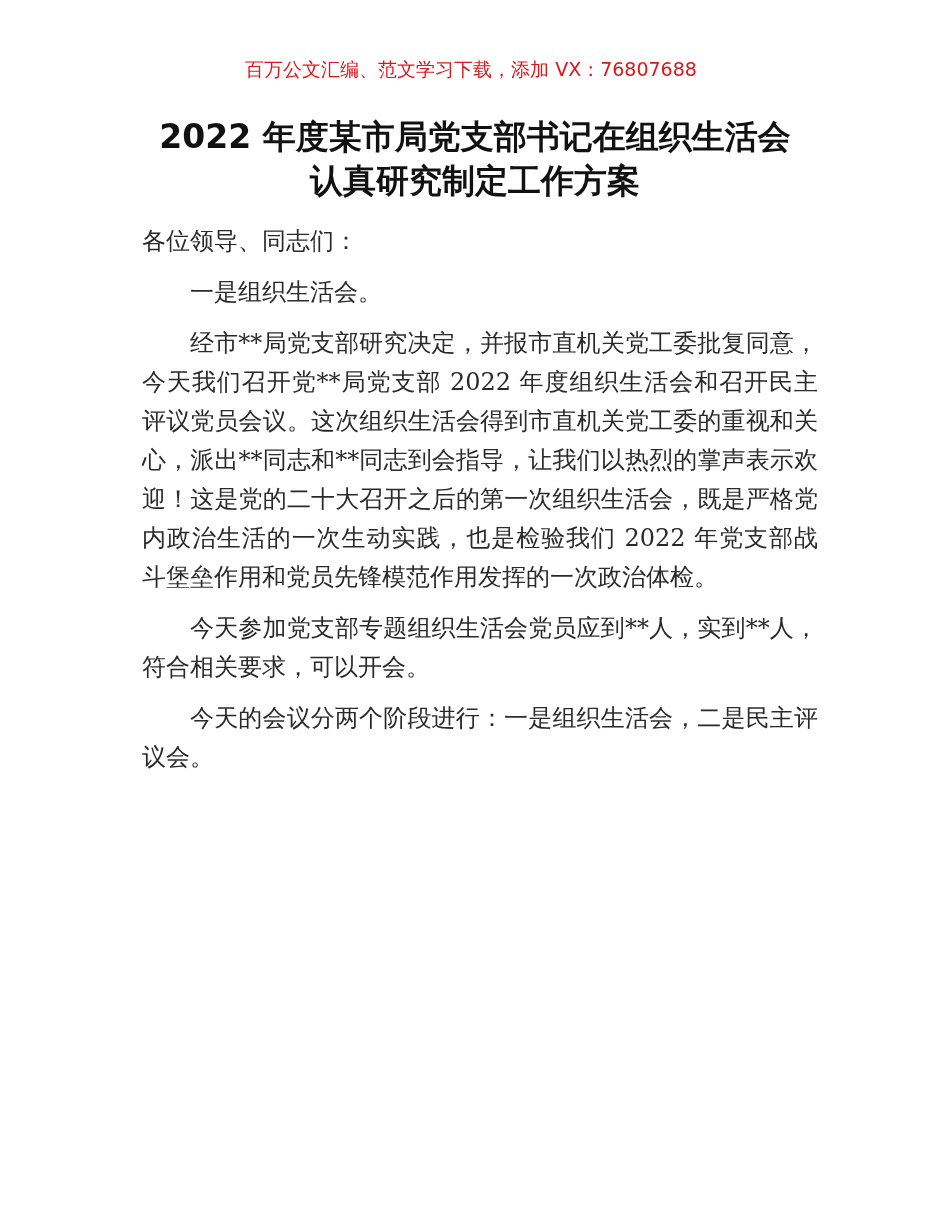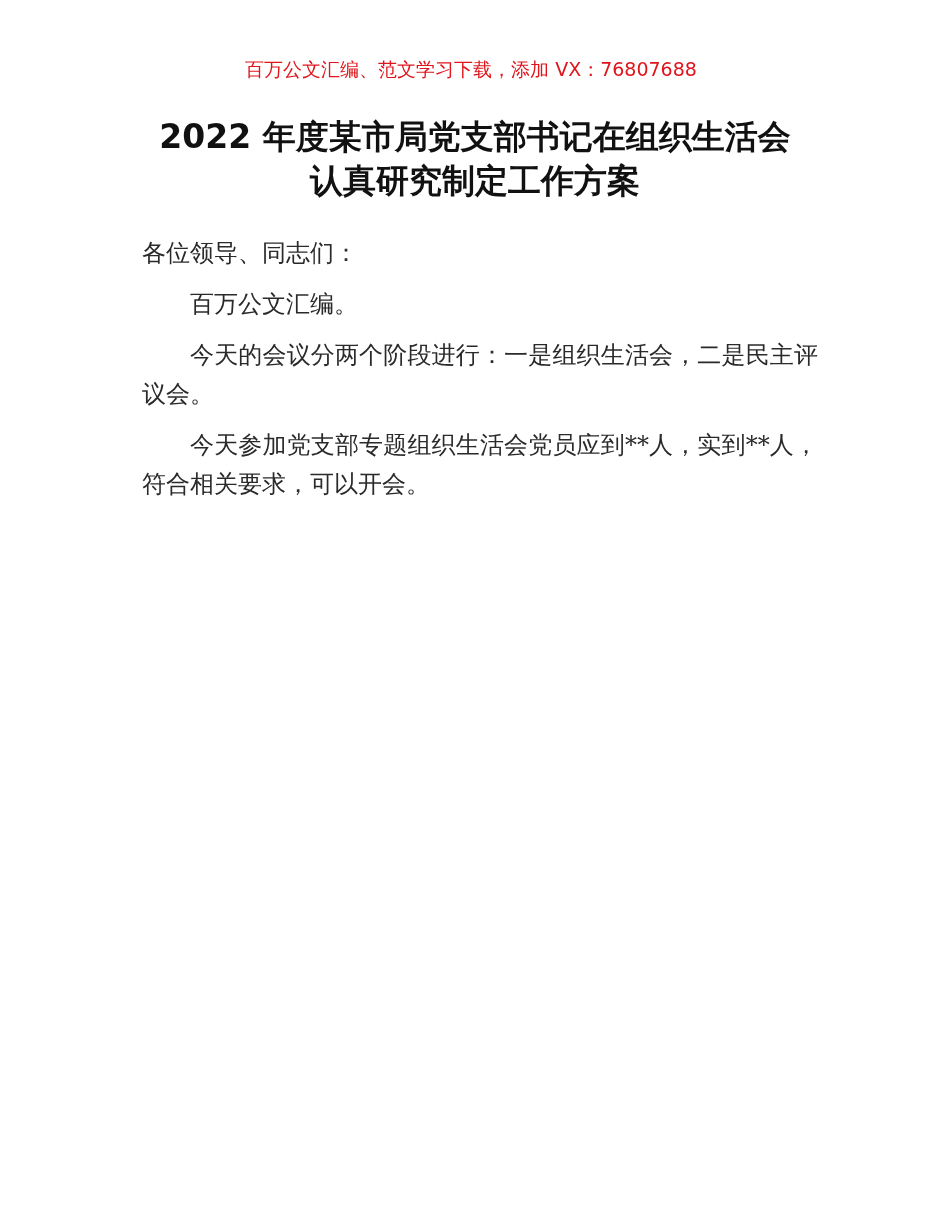--- a/index.html
+++ b/index.html
@@ -51,21 +51,20 @@
   }
   .body {
     position: absolute;
     left: 142px;
     top: 222px;
     width: 676px;
     font-size: 24px;
     line-height: 39px;
     color: #2a2a2a;
     text-align: justify;
-    margin-top: 12px;
   }
   .body p {
     margin: 0 0 12px 0;
     text-indent: 0;
   }
   .body p.indent {
     text-indent: 2em;
   }
   .body p.salutation {
     margin-bottom: 12px;
@@ -78,18 +77,19 @@
 
   <div class="watermark">百万公文汇编、范文学习下载，添加 VX：76807688</div>
 
   <h1 class="title" style="margin:0;">
     <span class="line">2022 年度某市局党支部书记在组织生活会</span>
     <span class="line">认真研究制定工作方案</span>
   </h1>
 
   <div class="body">
     <p class="salutation">各位领导、同志们：</p>
-    <p class="indent">百万公文汇编。</p>
+    <p class="indent">一是组织生活会。</p>
+    <p class="indent">经市**局党支部研究决定，并报市直机关党工委批复同意，今天我们召开党**局党支部 2022 年度组织生活会和召开民主评议党员会议。这次组织生活会得到市直机关党工委的重视和关心，派出**同志和**同志到会指导，让我们以热烈的掌声表示欢迎！这是党的二十大召开之后的第一次组织生活会，既是严格党内政治生活的一次生动实践，也是检验我们 2022 年党支部战斗堡垒作用和党员先锋模范作用发挥的一次政治体检。</p>
+    <p class="indent">今天参加党支部专题组织生活会党员应到**人，实到**人，符合相关要求，可以开会。</p>
     <p class="indent">今天的会议分两个阶段进行：一是组织生活会，二是民主评议会。</p>
-    <p class="indent">今天参加党支部专题组织生活会党员应到**人，实到**人，符合相关要求，可以开会。</p>
   </div>
 
 </div>
 
 </body></html>

